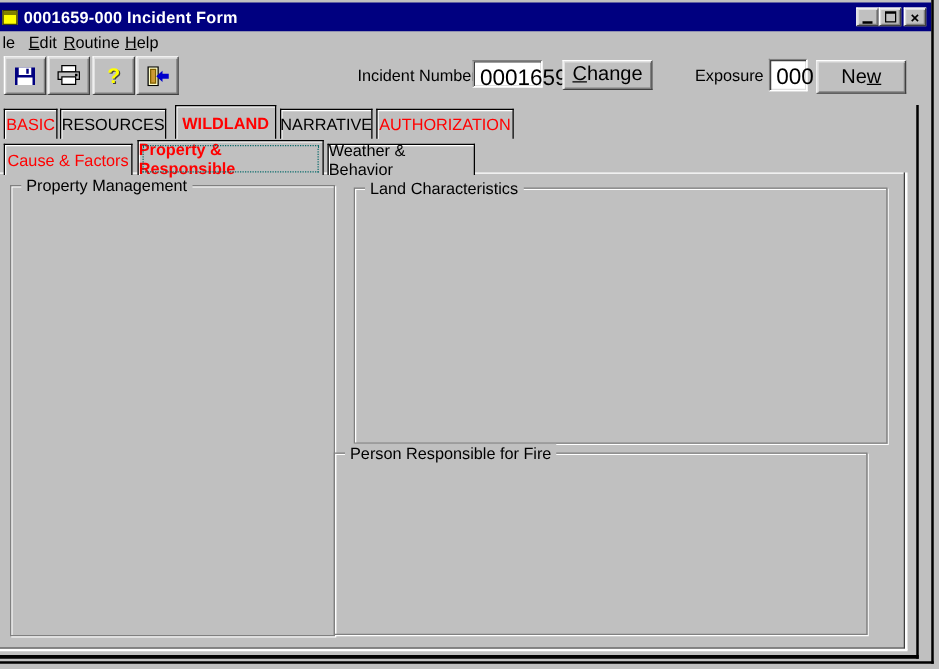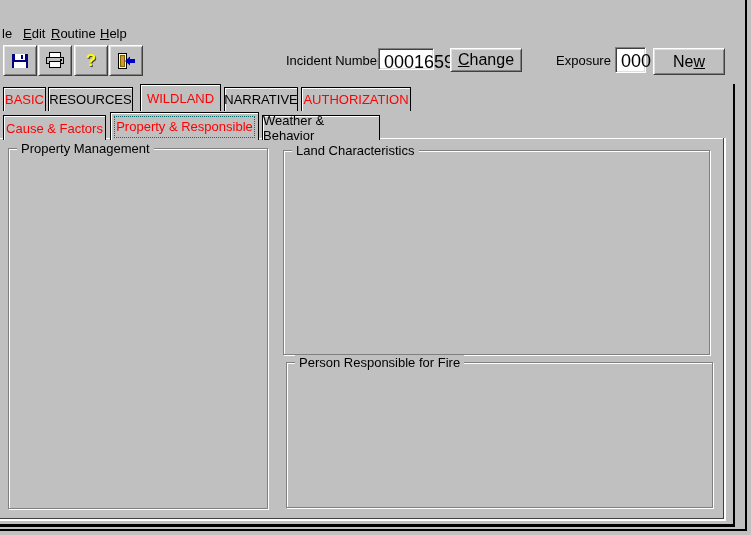--- a/index.html
+++ b/index.html
@@ -53,21 +53,21 @@
   .flu::first-letter { text-decoration:underline; }
   .u { text-decoration:underline; }
   .help-q { color:#ffff00; font-weight:bold; font-size:17px; text-shadow:1px 1px 0 #404040; }
 
   
   .tab { position:absolute; background:#c0c0c0; border:1px solid #000; border-bottom:none;
     box-shadow: inset 1px 1px 0 #ffffff;
     display:flex; align-items:center; justify-content:center; z-index:5;
     font-size:13px; }
   .tab[data-color="red"] { color:#ff0000; }
-  .tab.sel { font-weight:normal; z-index:6;align-items:center; }
+  .tab.sel { font-weight:bold; z-index:6;align-items:center; }
   .tab.focused::after { content:""; position:absolute; left:3px; right:3px; top:3px; bottom:2px;
     border:1px dotted #0a6b6b; }
 
   
   .main-panel { position:absolute; left:0; top:138px; width:723px; height:380px;
     background:#c0c0c0; border-top:1px solid #ffffff; z-index:1; }
   .groupbox { position:absolute; border:1px solid #808080;
     box-shadow: inset 1px 1px 0 #ffffff, 1px 1px 0 #ffffff; z-index:2; }
   .gb-label { position:absolute; top:-8px; left:8px; background:#c0c0c0;
     padding:0 4px; white-space:nowrap; line-height:15px; }
@@ -109,20 +109,33 @@
   .st-dn { width:0; height:0; border:3px solid transparent; border-top:3px solid #000; margin-bottom:-3px; }
 
   .frame { position:absolute; background:#000; z-index:8; }
   .fl-dark { background:#404040; } .fl-white { background:#ffffff; }
 </style>
 </head>
 <body>
 
 <div class="screen">
 
+  <div class="titlebar">
+    <span class="title-icon"></span>
+    <span class="title-text">0001659-000 Incident Form</span>
+    <span class="win-btns">
+      <span class="win-btn raised">
+          <i class="g-min"></i>
+        </span>
+      <span class="win-btn raised">
+          <i class="g-max"></i>
+        </span>
+      <span class="win-btn raised close">×</span>
+    </span>
+  </div>
 
   <div class="menubar">
     <span class="menu-item" style="left:2px">le</span>
     <span class="menu-item accel" style="left:23px">Edit</span>
     <span class="menu-item accel" style="left:51px">Routine</span>
     <span class="menu-item accel" style="left:100px">Help</span>
   </div>
 
   <div class="tbtn raised" style="left:3px">
     <svg width="18" height="16" viewBox="0 0 18 16">
@@ -388,21 +401,21 @@
     <div class="spin-btns">
         <div class="spin-btn">
           <i class="st-up"></i>
         </div>
         <div class="spin-btn">
           <i class="st-dn"></i>
         </div>
       </div>
   </div>
 
-  <div class="groupbox" style="left:286px;top:362px;width:427px;height:146px">
+  <div class="groupbox" style="left:267px;top:362px;width:427px;height:146px">
     <span class="gb-label">Person Responsible for Fire</span>
   </div>
 
   <span class="lbl" style="left:295px;top:387px">Identification</span>
   <div class="combo" style="left:424px;top:383px;width:276px">
     <span class="combo-val"></span>
     <span class="combo-btn">
         <i class="tri-dn"></i>
       </span>
   </div>

